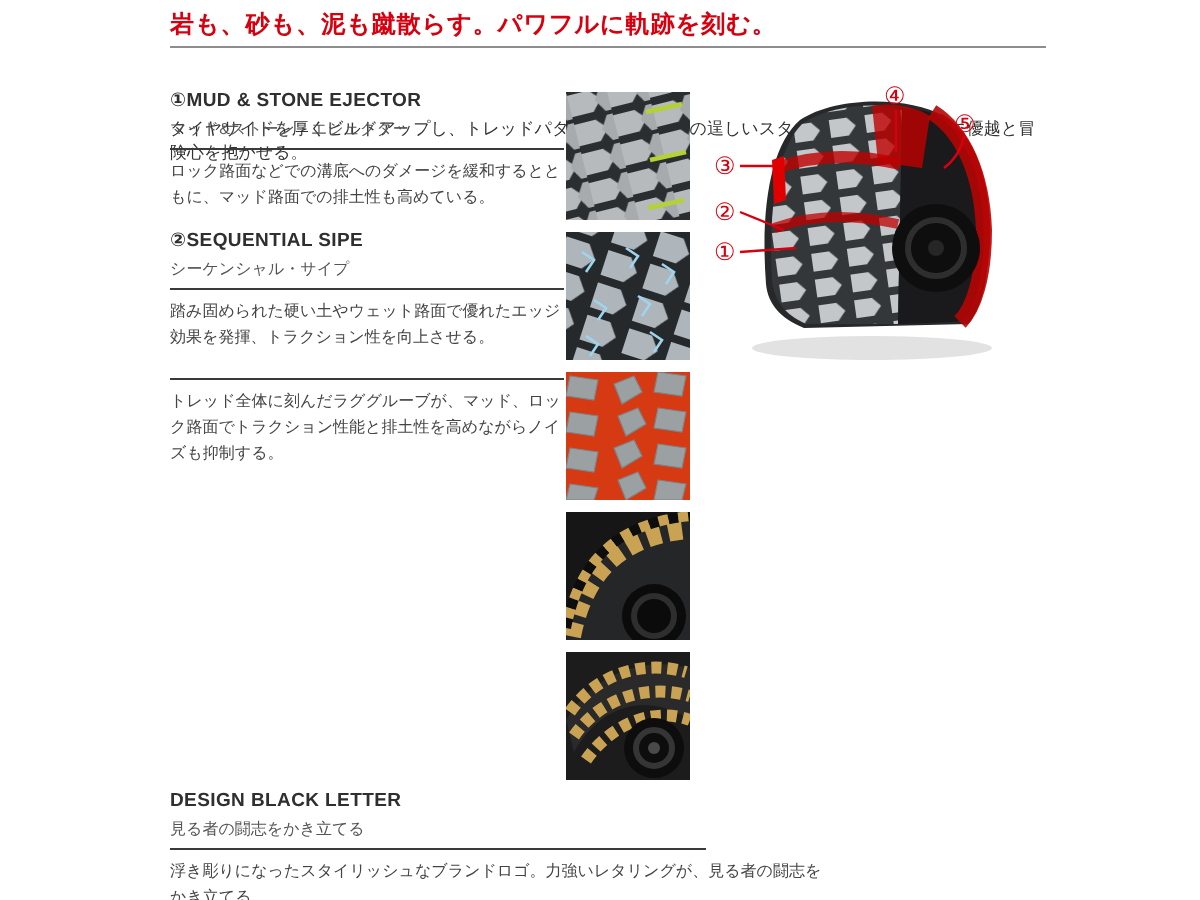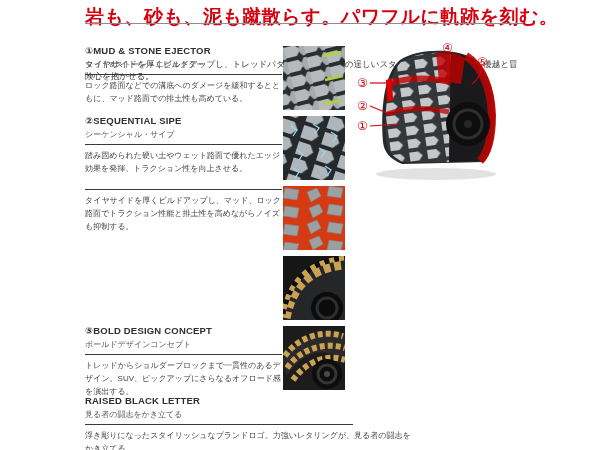--- a/index.html
+++ b/index.html
@@ -1,18 +1,18 @@
 <!DOCTYPE html>
 <html><head>
 <meta charset="utf-8">
 <style>
   html,body{margin:0;padding:0;}
   .page{position:relative;width:600px;height:450px;background:#ffffff;overflow:hidden;
         font-family:"Liberation Sans","DejaVu Sans",sans-serif;}
-  .heading{position:absolute;left:85px;top:4px;font-size:19px;font-weight:bold;
+  .heading{position:absolute;left:85px;top:4px;font-size:12px;font-weight:bold;
            color:#d7000f;letter-spacing:.5px;}
   .top-divider{position:absolute;left:85px;top:23px;width:438px;height:1px;background:#8d8d8d;}
   .intro{position:absolute;left:85px;top:29px;width:440px;font-size:8.5px;color:#333;margin-top:30px;}
 
   .feature{position:absolute;left:85px;width:197px;}
   .feature .title{font-size:9.5px;font-weight:bold;color:#2f2f2f;letter-spacing:.2px;}
   .feature .jp{font-size:8px;color:#555;margin-top:3px;}
   .feature .rule{height:1px;background:#3a3a3a;margin-top:4px;}
   .feature .desc{font-size:8px;color:#444;line-height:1.6;margin-top:5px;}
   .feature.wide{width:332px;}
@@ -40,33 +40,27 @@
 
   <div class="feature" style="top:115px">
     <div class="title">②SEQUENTIAL SIPE</div>
     <div class="jp">シーケンシャル・サイプ</div>
     <div class="rule"></div>
     <div class="desc">踏み固められた硬い土やウェット路面で優れたエッジ効果を発揮、トラクション性を向上させる。</div>
   </div>
 
   <div class="feature" style="top:185px">
     <div class="rule"></div>
-    <div class="desc">タイヤサイドを厚くビルドアップし、マッド、ロック路面でトラクション性能と排土性を高めながらノイズも抑制する。</div>
+    <div class="desc">トレッド全体に刻んだラググルーブが、マッド、ロック路面でトラクション性能と排土性を高めながらノイズも抑制する。</div>
   </div>
 
 
-  <div class="feature" style="top:325px">
-    <div class="title">⑤BOLD DESIGN CONCEPT</div>
-    <div class="jp">ボールドデザインコンセプト</div>
-    <div class="rule"></div>
-    <div class="desc">トレッドからショルダーブロックまで一貫性のあるデザイン。SUV、ピックアップにさらなるオフロード感を演出する。</div>
-  </div>
 
   <div class="feature wide" style="top:395px">
-    <div class="title">RAISED BLACK LETTER</div>
+    <div class="title">DESIGN BLACK LETTER</div>
     <div class="jp">見る者の闘志をかき立てる</div>
     <div class="rule"></div>
     <div class="desc">浮き彫りになったスタイリッシュなブランドロゴ。力強いレタリングが、見る者の闘志をかき立てる。</div>
   </div>
 
   <div class="thumb" style="top:46px">
     <svg width="62" height="64" viewBox="0 0 62 64">
       <defs>
         <pattern id="tr1" width="20" height="15" patternUnits="userSpaceOnUse" patternTransform="rotate(-14)">
           <rect width="20" height="15" fill="#2b2e30"></rect>

